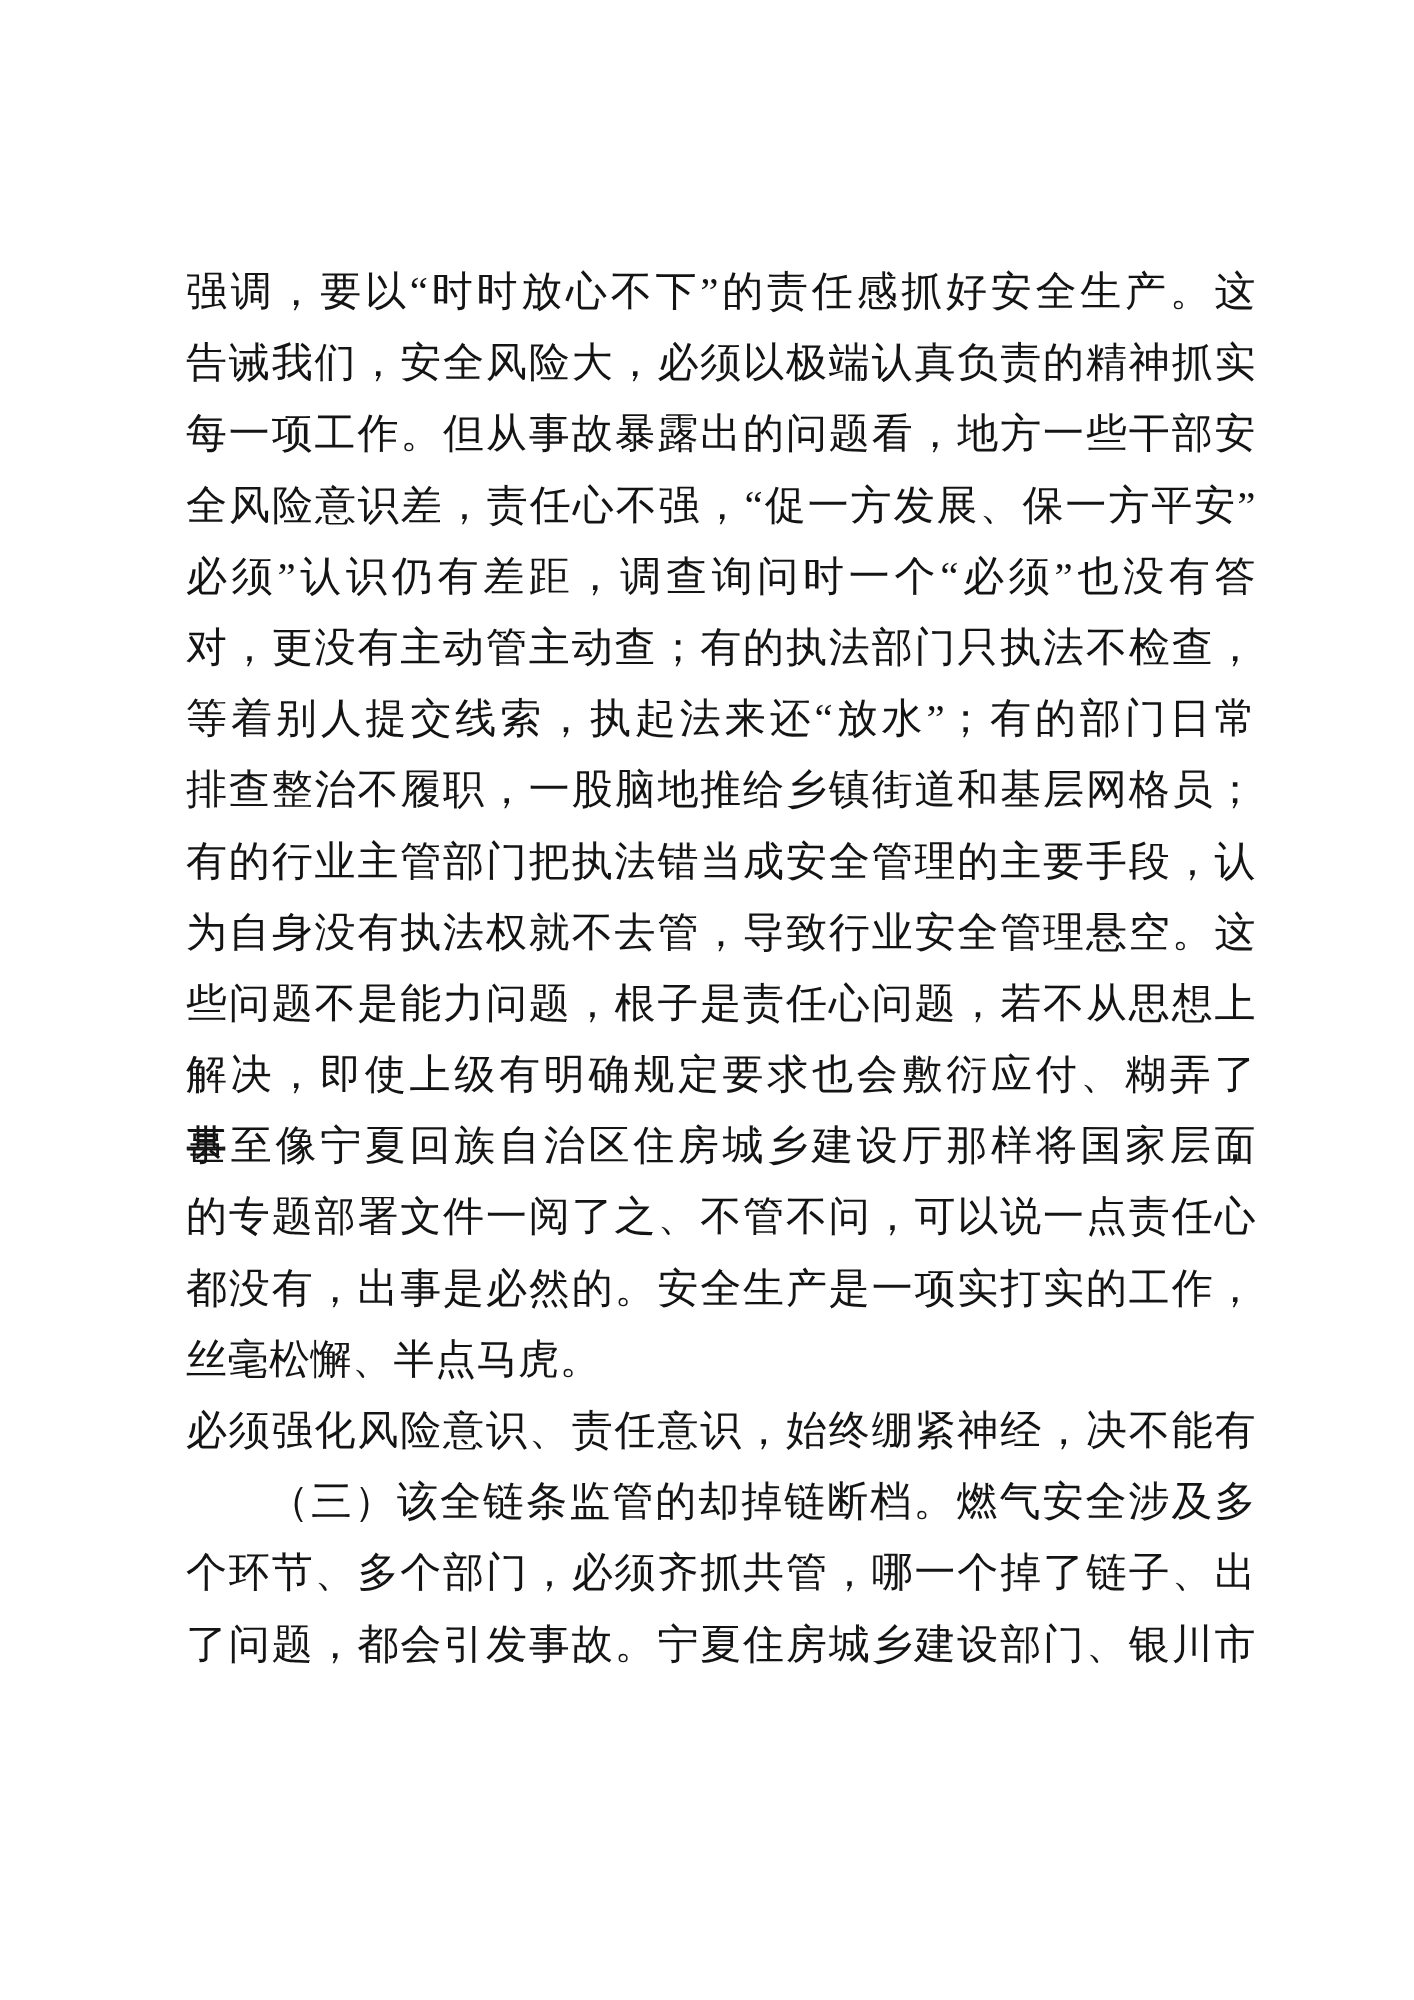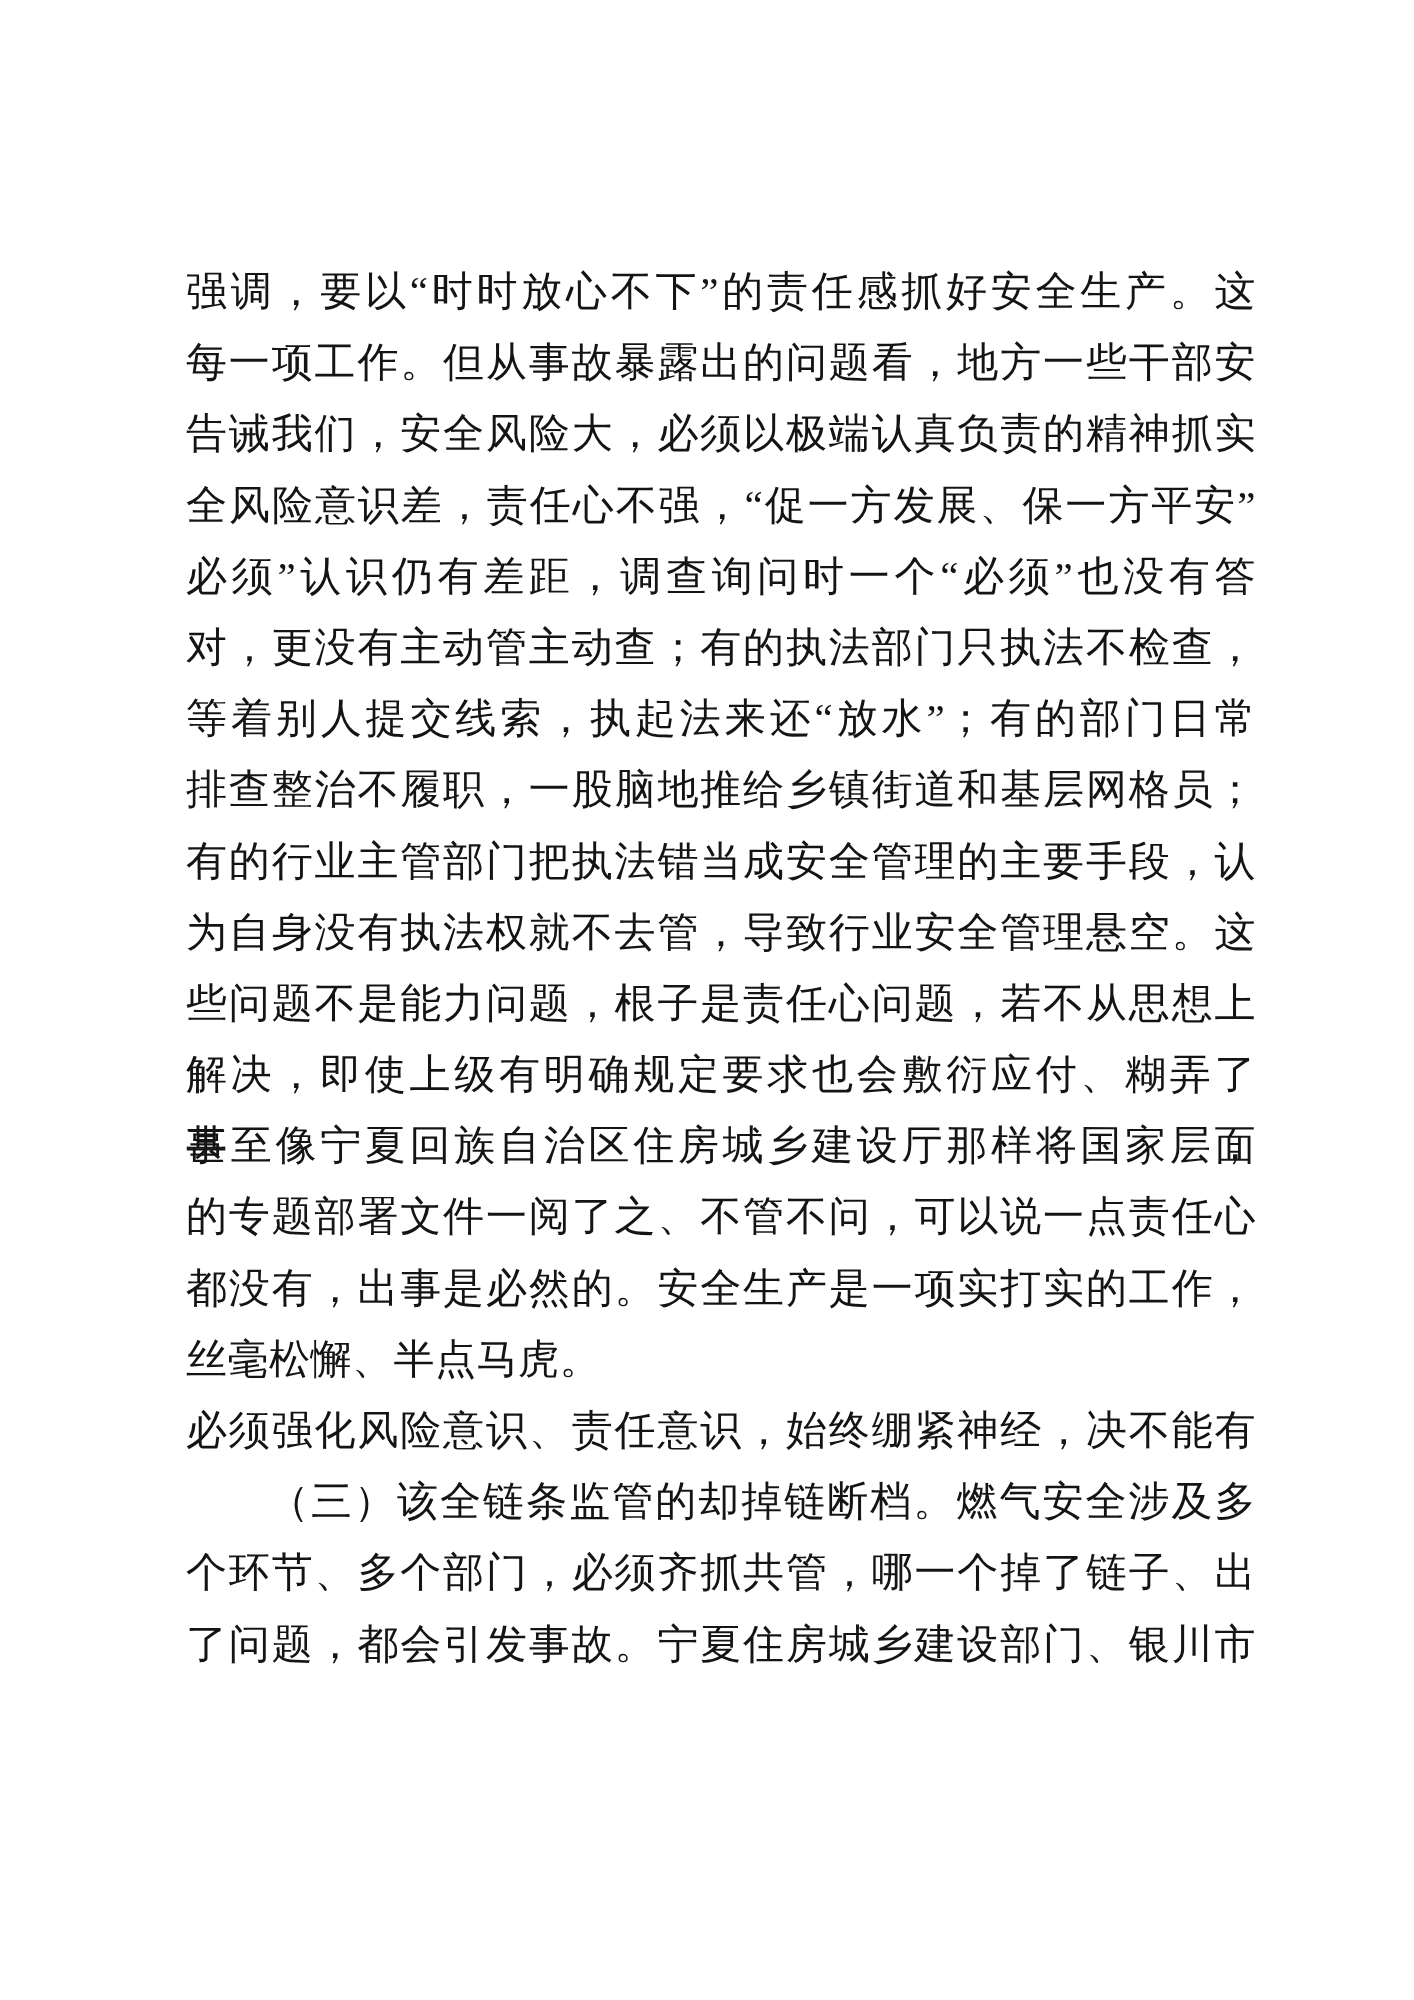--- a/index.html
+++ b/index.html
@@ -55,22 +55,22 @@
     color: #141414;
     font-family: "Liberation Serif", serif;
   }
 </style>
 </head>
 <body>
 
 <div class="page">
   <div class="content">
       <div class="line just"><span class="seg">强调，要以“时时放心不下”的责任感抓好安全生产。这</span></div>
+      <div class="line just"><span class="seg">告诫我们，安全风险大，必须以极端认真负责的精神抓实</span></div>
       <div class="line just"><span class="seg">每一项工作。但从事故暴露出的问题看，地方一些干部安</span></div>
-      <div class="line just"><span class="seg">告诫我们，安全风险大，必须以极端认真负责的精神抓实</span></div>
       <div class="line just"><span class="seg">全风险意识差，责任心不强，“促一方发展、保一方平安”</span></div>
       <div class="line just"><span class="seg">必须”认识仍有差距，调查询问时一个“必须”也没有答</span></div>
       <div class="line just"><span class="seg">对，更没有主动管主动查；有的执法部门只执法不检查，</span></div>
       <div class="line just"><span class="seg">等着别人提交线索，执起法来还“放水”；有的部门日常</span></div>
       <div class="line just"><span class="seg">排查整治不履职，一股脑地推给乡镇街道和基层网格员；</span></div>
       <div class="line just"><span class="seg">有的行业主管部门把执法错当成安全管理的主要手段，认</span></div>
       <div class="line just"><span class="seg">为自身没有执法权就不去管，导致行业安全管理悬空。这</span></div>
       <div class="line just"><span class="seg">些问题不是能力问题，根子是责任心问题，若不从思想上</span></div>
       <div class="line just"><span class="seg">解决，即使上级有明确规定要求也会敷衍应付、糊弄了事，</span></div>
       <div class="line just"><span class="seg">甚至像宁夏回族自治区住房城乡建设厅那样将国家层面</span></div>

